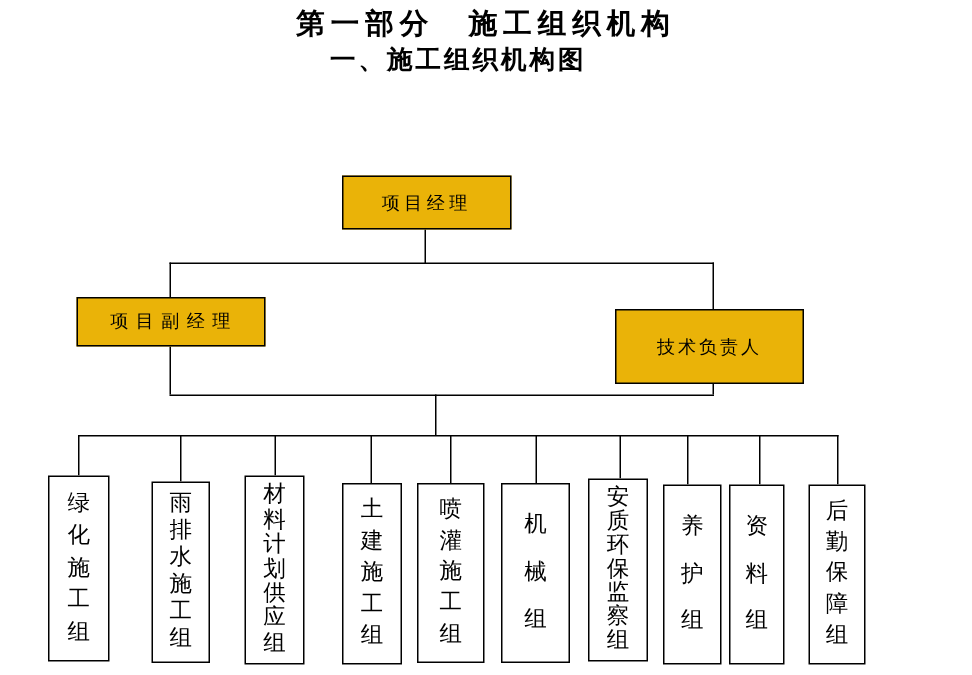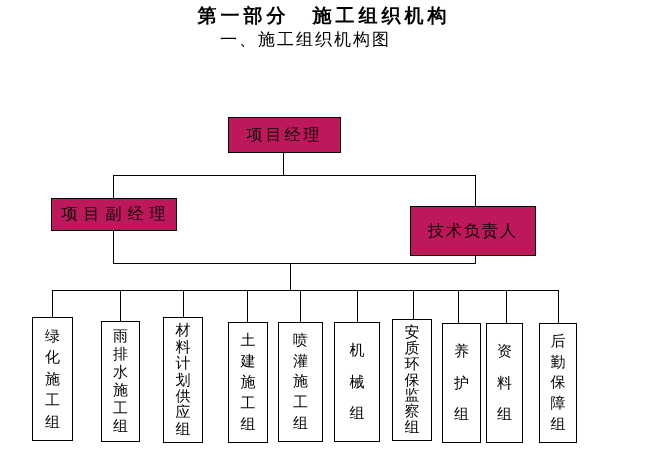--- a/index.html
+++ b/index.html
@@ -6,32 +6,32 @@
   .page {
     position:relative; width:648px; height:450px; background:#ffffff;
     color:#000; font-family:"Liberation Serif", serif; overflow:hidden;
   }
   .doc-title {
     position:absolute; top:3px; left:0; width:648px; margin:0;
     text-align:center; font-size:19px; font-weight:bold; letter-spacing:4px;
   }
   .doc-subtitle {
     position:absolute; top:28px; left:0; width:611px; margin:0;
-    text-align:center; font-size:17px; font-weight:normal; letter-spacing:2px;
+    text-align:center; font-size:17px; font-weight:bold; letter-spacing:2px;
   }
   .doc-paragraph {
     position:absolute; top:57px; left:6px; width:612px; margin:0;
     font-size:15px; line-height:26px; text-indent:38px; text-align:justify;
     letter-spacing:0.5px;
   }
   .chart { position:absolute; left:0; top:0; width:648px; height:450px; }
   .obox {
-    position:absolute; border:1px solid #000; background:#be185d;
+    position:absolute; border:1px solid #000; background:#eab308;
     display:flex; align-items:center; justify-content:center;
-    font-size:16px; box-sizing:border-box; white-space:nowrap;
+    font-size:12px; box-sizing:border-box; white-space:nowrap;
   }
   .obox.root    { left:228px; top:117px; width:113px; height:36px; letter-spacing:3px; }
   .obox.deputy  { left:51px;  top:198px; width:126px; height:33px; letter-spacing:1px;align-items:center; }
   .obox.tech    { left:410px; top:206px; width:126px; height:50px; letter-spacing:2px; }
   .team {
     position:absolute; border:1px solid #000; background:#fff;
     display:flex; flex-direction:column; align-items:center;
     justify-content:space-evenly; font-size:15px; box-sizing:border-box;
     padding:4px 0;
   }

